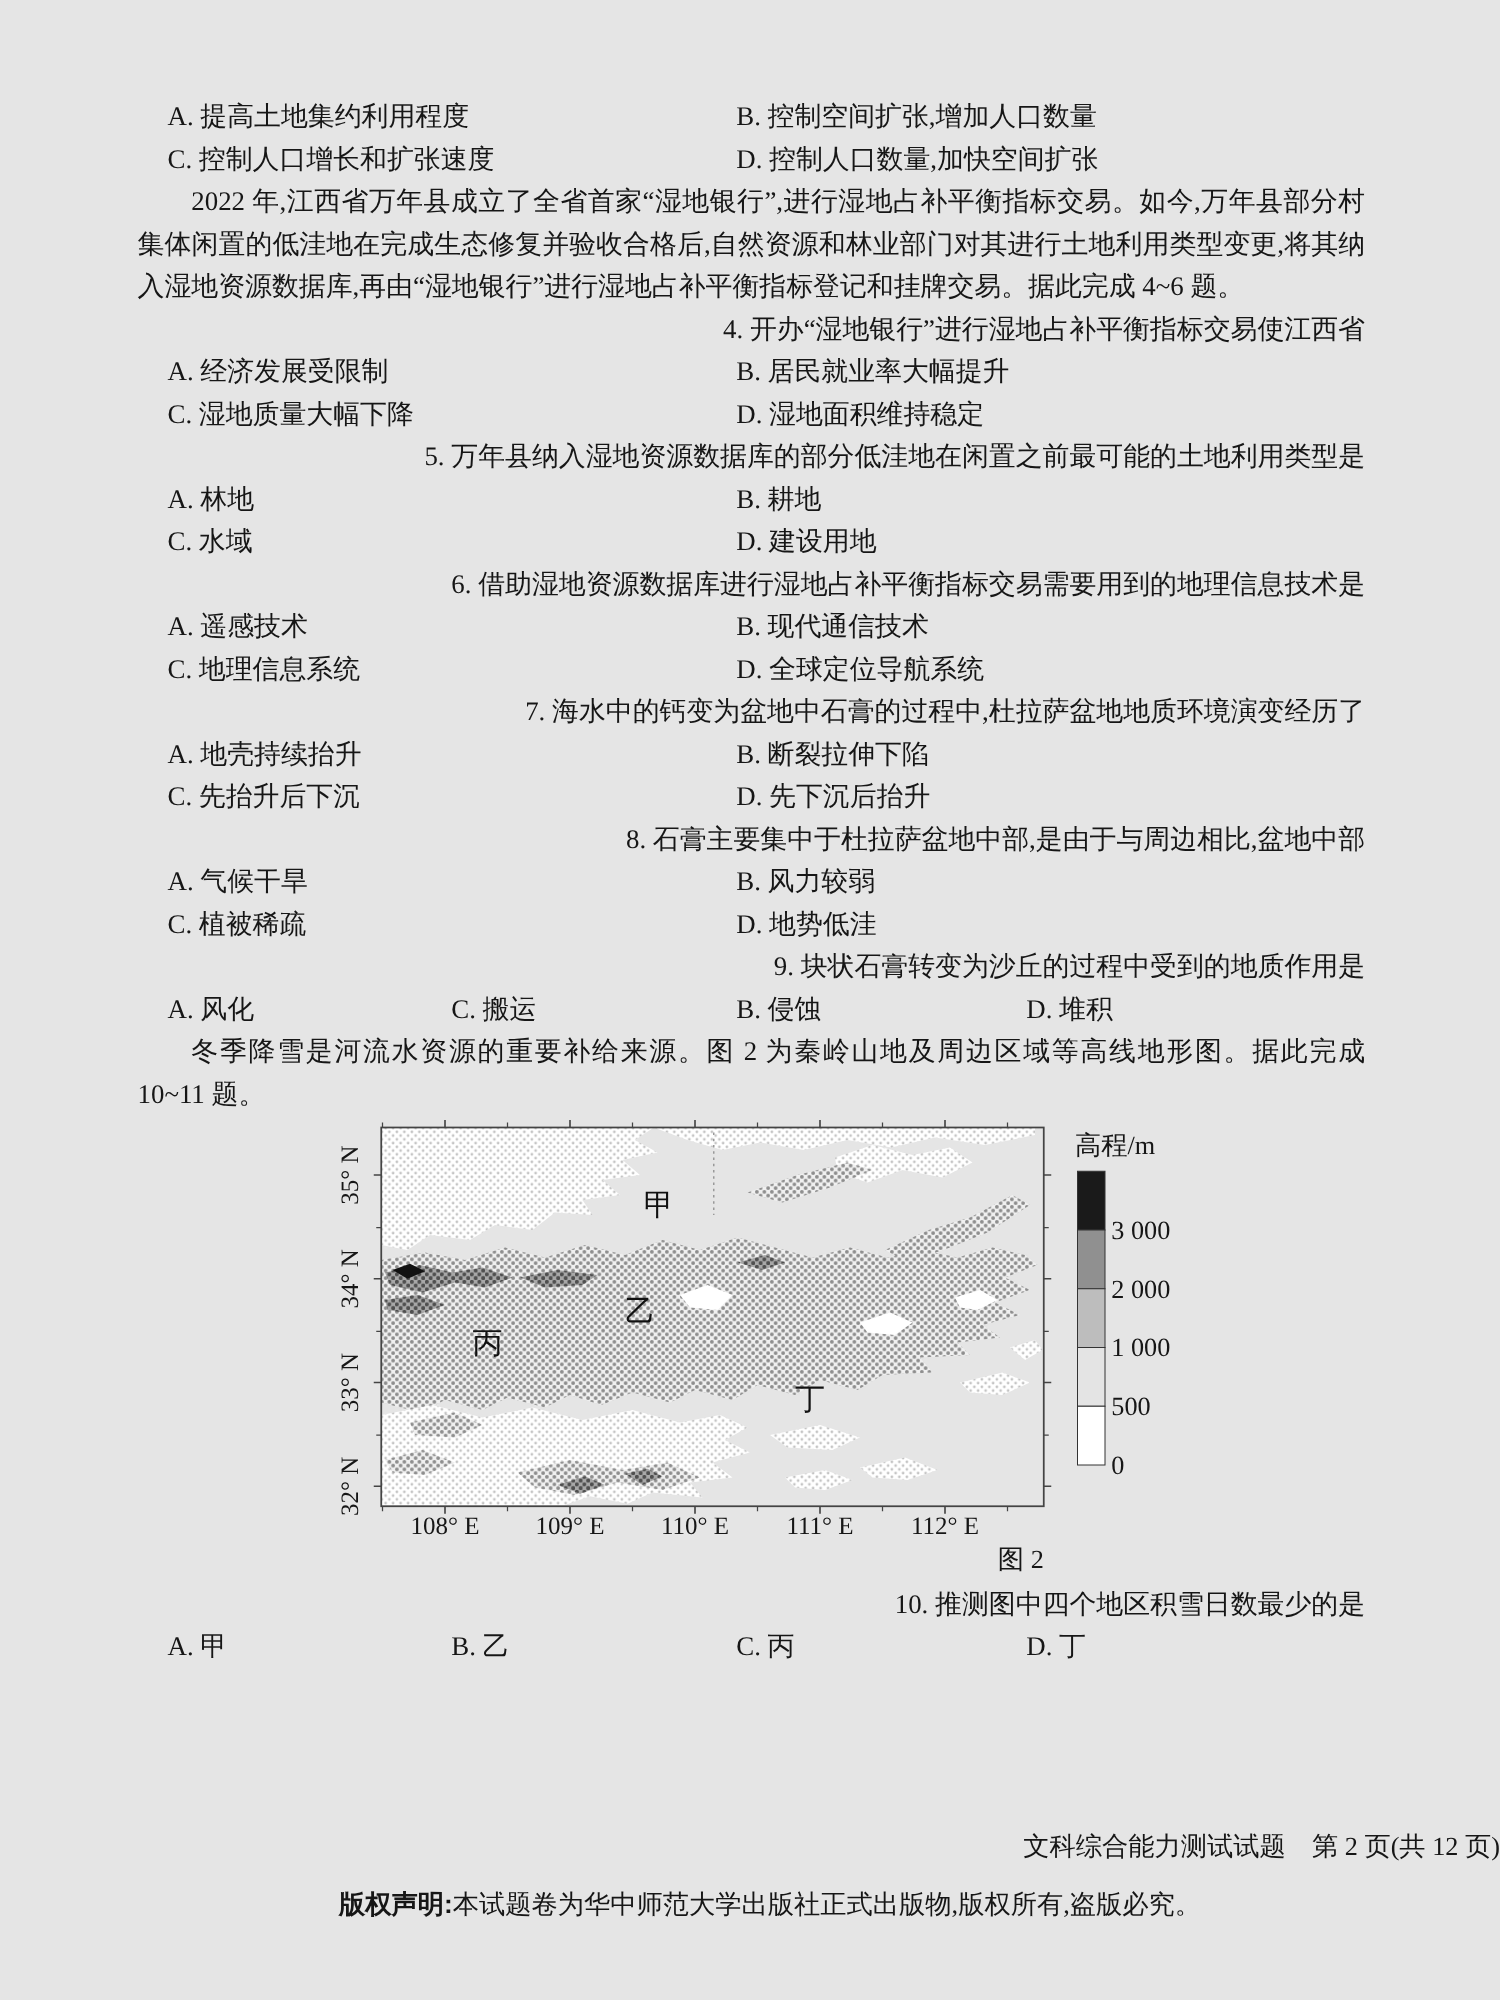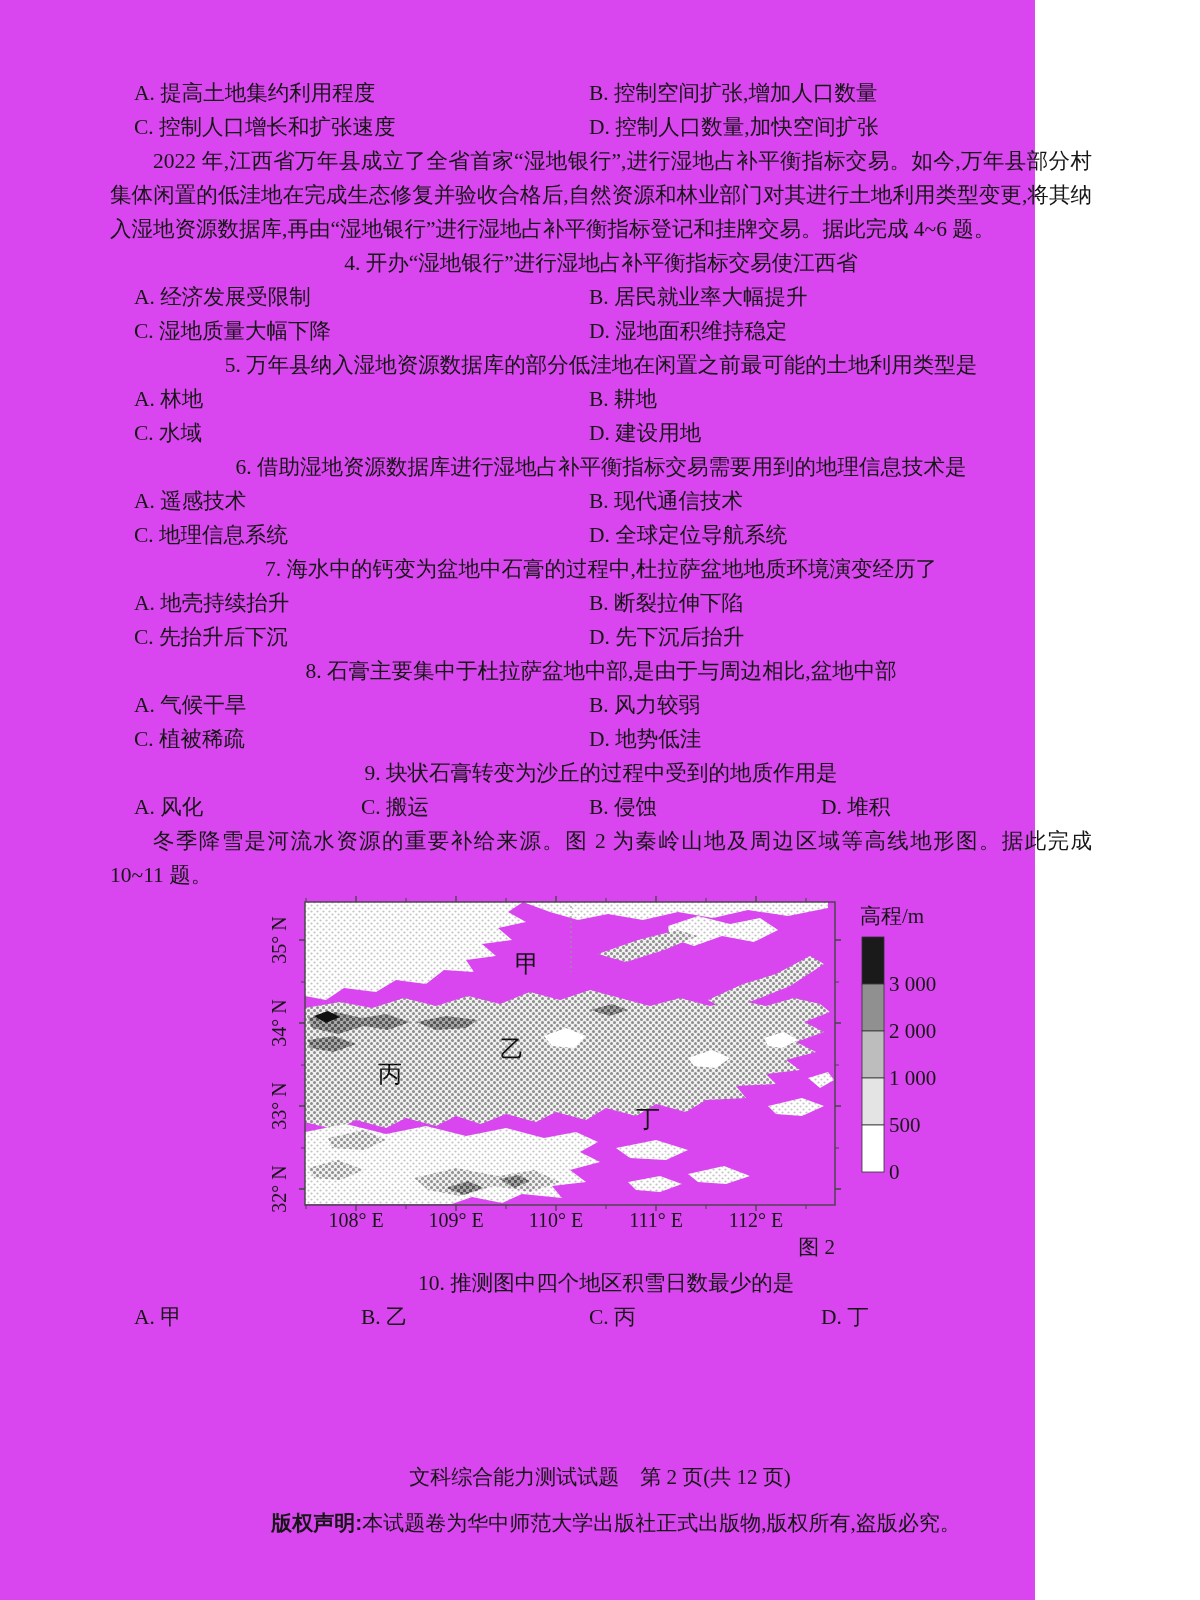--- a/index.html
+++ b/index.html
@@ -1,28 +1,28 @@
 <!DOCTYPE html>
 <html><head>
 <meta charset="utf-8">
 <style>
   html,body{margin:0;padding:0;background:#ffffff;}
   body{width:1200px;height:1600px;position:relative;overflow:hidden;
        font-family:"Liberation Serif","DejaVu Serif",serif;color:#161616;}
-  .sheet{position:absolute;left:0;top:0;width:1035px;height:1600px;background:#d946ef;}
+  .sheet{position:absolute;left:0;top:0;width:1200px;height:1600px;background:#e5e5e5;}
   .content{position:absolute;left:110px;top:76px;width:982px;font-size:21.5px;line-height:34px;}
   .row2{display:grid;grid-template-columns:455px 1fr;padding-left:24px;}
   .row4{display:grid;grid-template-columns:227px 228px 232px 1fr;padding-left:24px;}
   .para{text-align:justify;text-indent:2em;}
-  .stem{text-align:center;}
+  .stem{text-align:right;}
   .figure{margin-top:0;}
   .fig-svg{display:block;margin-left:158px;}
   .fig-caption{width:530px;margin-left:195px;text-align:right;line-height:30px;font-size:21px;}
   .q10{margin-top:4px;margin-left:10px;}
-  .footer-page{position:absolute;top:1462px;left:0;width:1200px;text-align:center;
+  .footer-page{position:absolute;top:1462px;left:0;width:1200px;text-align:right;
                font-size:21px;line-height:30px;}
   .footer-copy{position:absolute;top:1508px;left:0;width:1200px;text-align:center;
                font-size:21px;line-height:30px;margin-left:16px;}
   .b-label{font-family:"Liberation Sans","DejaVu Sans",sans-serif;font-weight:700;}
   svg text{font-family:"Liberation Serif","DejaVu Serif",serif;}
 </style>
 </head>
 <body>
 
 <div class="sheet">

